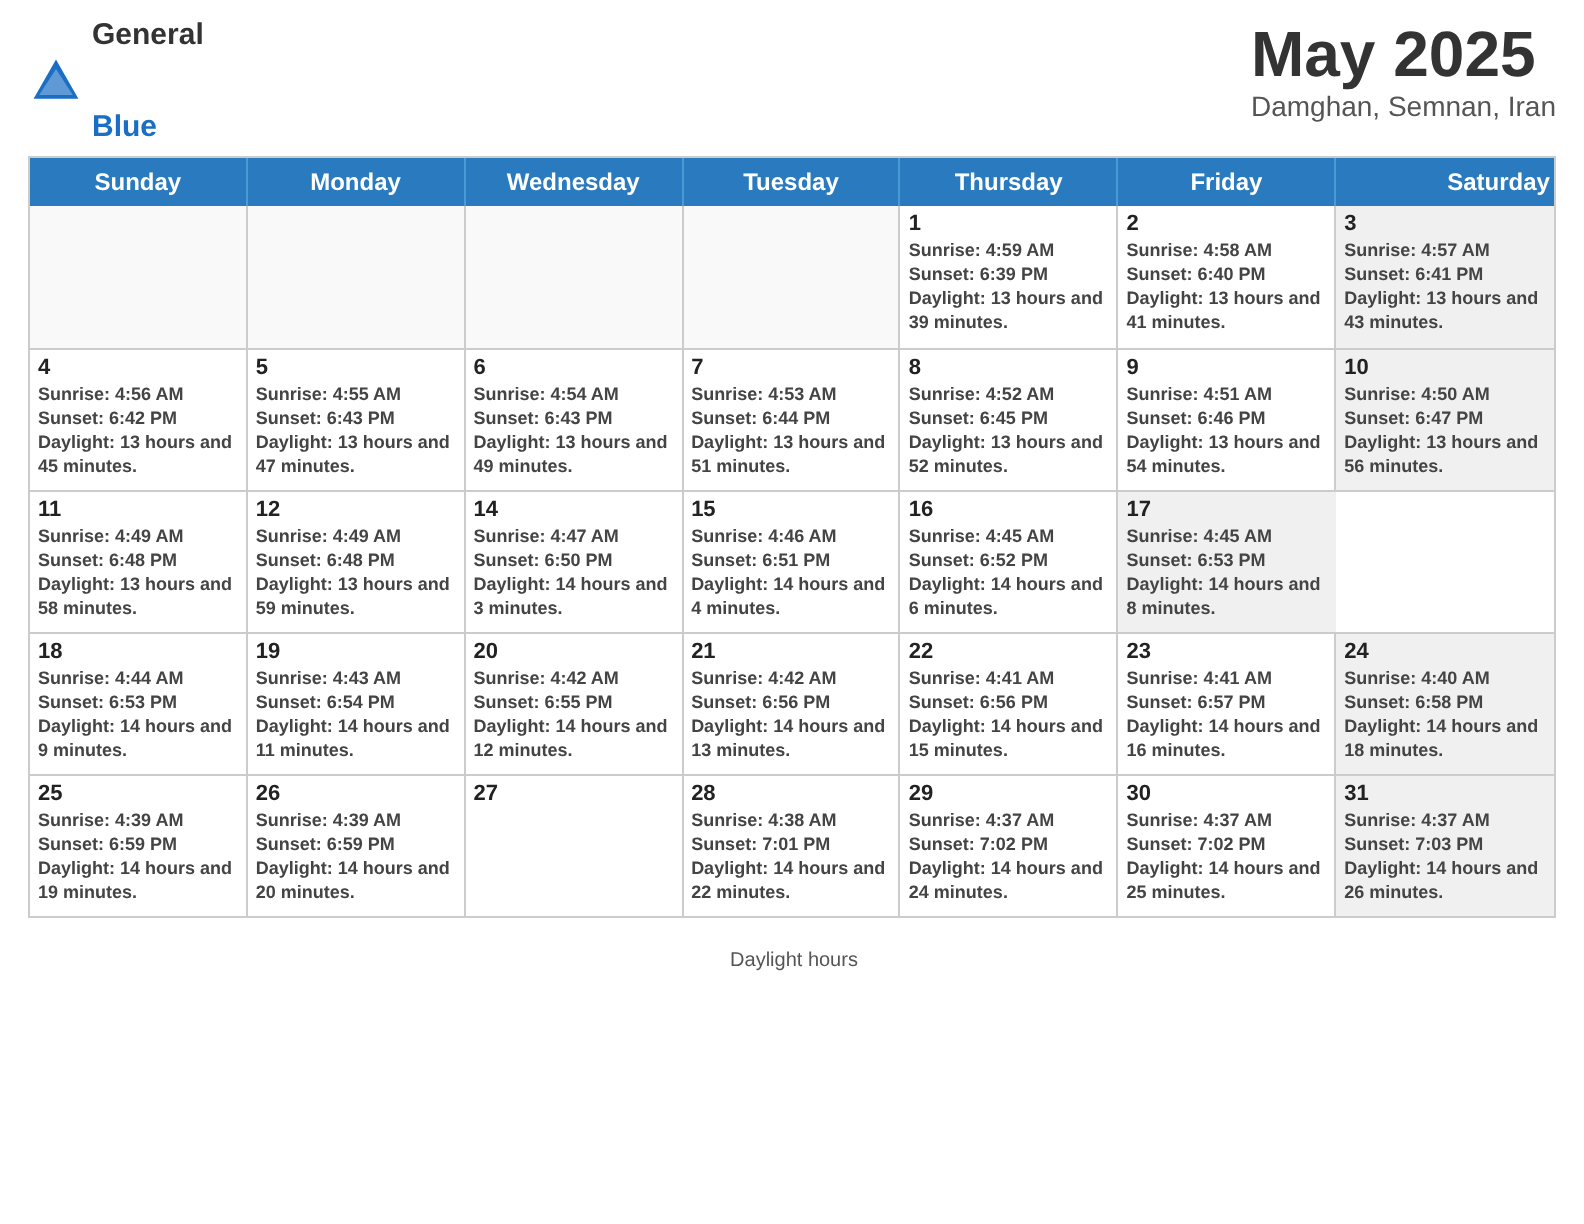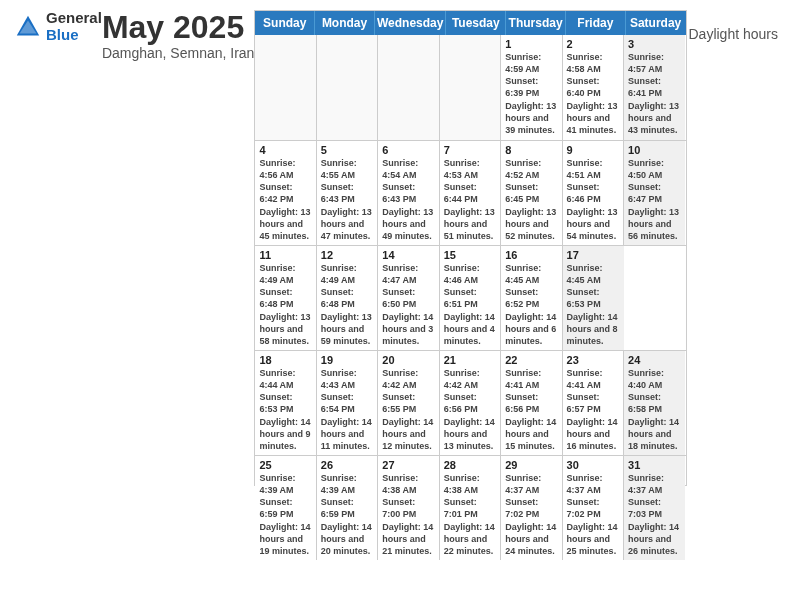--- a/index.html
+++ b/index.html
@@ -8,21 +8,21 @@
       height: 612px;
       font-family: Arial, sans-serif;
       background: #fff;
       overflow: hidden;
     }
     .page {
       width: 792px;
       height: 496px;
       padding: 10px 14px 10px 14px;
       display: flex;
-      flex-direction: row;
+      flex-direction: column;
     }
     .header {
       display: flex;
       justify-content: space-between;
       align-items: flex-start;
       margin-bottom: 6px;
     }
     .logo {
       display: flex;
       align-items: center;
@@ -35,20 +35,21 @@
     }
     .logo-general {
       font-size: 15px;
       font-weight: bold;
       color: #333;
     }
     .logo-blue {
       font-size: 15px;
       font-weight: bold;
       color: #1a6fc4;
+      margin-top: 29px;
     }
     .logo-icon {
       width: 28px;
       height: 28px;
     }
     .title-area {
     }
     .month-title {
       font-size: 32px;
       font-weight: bold;
@@ -71,21 +72,21 @@
       background: #2a7abf;
     }
     .cal-header-cell {
       color: #fff;
       font-size: 12px;
       font-weight: bold;
       text-align: center;
       padding: 5px 2px;
       border-right: 1px solid #4a9ad4;
     }
-    .cal-header-cell:last-child { border-right: none; }
+    .cal-header-cell:last-child { border-right: none; text-align: right; }
     .cal-body {
       display: grid;
       grid-template-rows: repeat(5, 1fr);
       flex: 1;
     }
     .cal-row {
       display: grid;
       grid-template-columns: repeat(7, 1fr);
       border-top: 1px solid #ccc;
     }
@@ -108,24 +109,25 @@
       color: #222;
       margin-bottom: 1px;
     }
     .day-info {
       font-size: 9px;
       color: #444;
       line-height: 1.35;
       font-weight: bold;
     }
     .footer-note {
-      font-size: 14px;
+      font-size: 10px;
       color: #555;
       margin-top: 16px;
       padding-left: 2px;
+      text-align: center;
     }
   </style>
 </head>
 <body>
 
 <div class="page">
   <div class="header">
     <div class="logo">
       <svg class="logo-icon" viewBox="0 0 30 30">
         <polygon points="15,3 27,24 3,24" fill="#1a6fc4"></polygon>
@@ -336,24 +338,20 @@
           </div>
           <div class="cal-cell">
             <div class="day-number">26</div>
             <div class="day-info">Sunrise: 4:39 AM
 Sunset: 6:59 PM
 Daylight: 14 hours
 and 20 minutes.</div>
           </div>
           <div class="cal-cell">
             <div class="day-number">27</div>
-            <div class="day-info">Sunrise: 4:38 AM
-Sunset: 7:00 PM
-Daylight: 14 hours
-and 21 minutes.</div>
           </div>
           <div class="cal-cell">
             <div class="day-number">28</div>
             <div class="day-info">Sunrise: 4:38 AM
 Sunset: 7:01 PM
 Daylight: 14 hours
 and 22 minutes.</div>
           </div>
           <div class="cal-cell">
             <div class="day-number">29</div>

